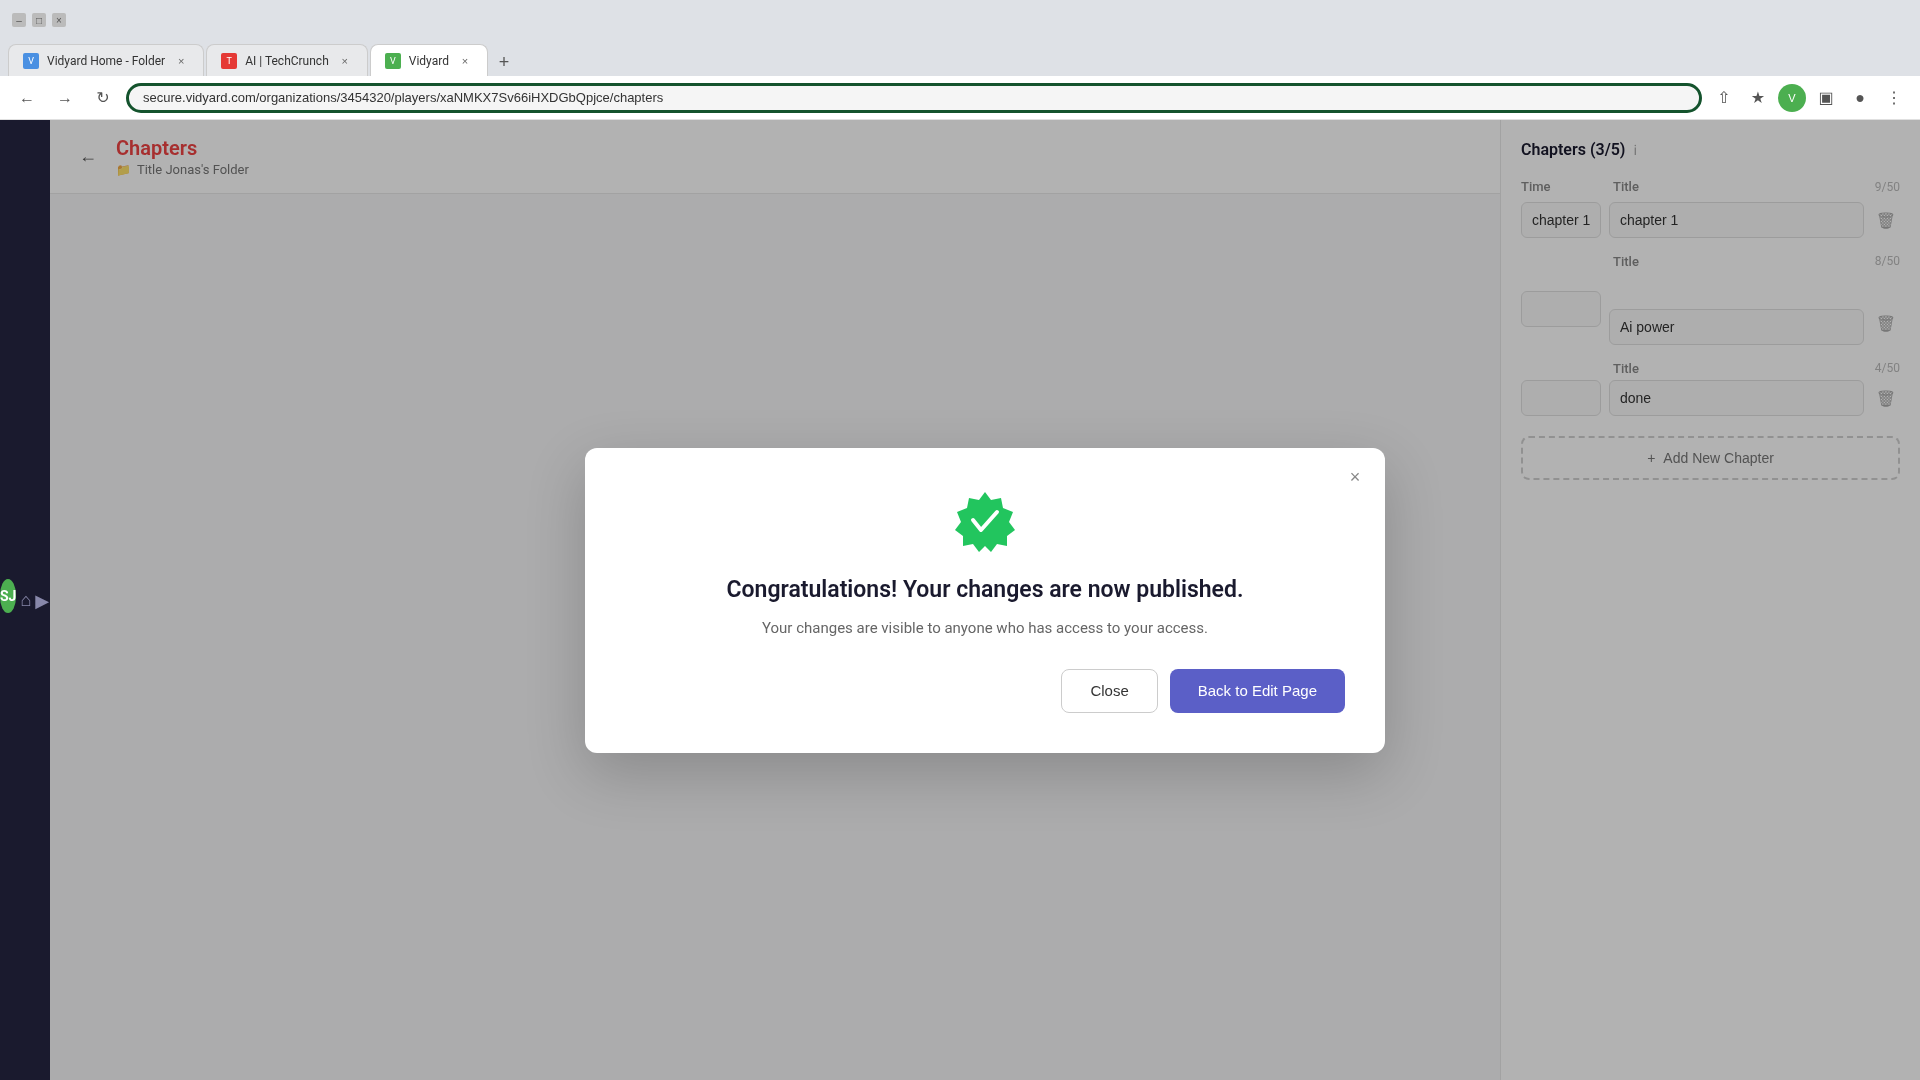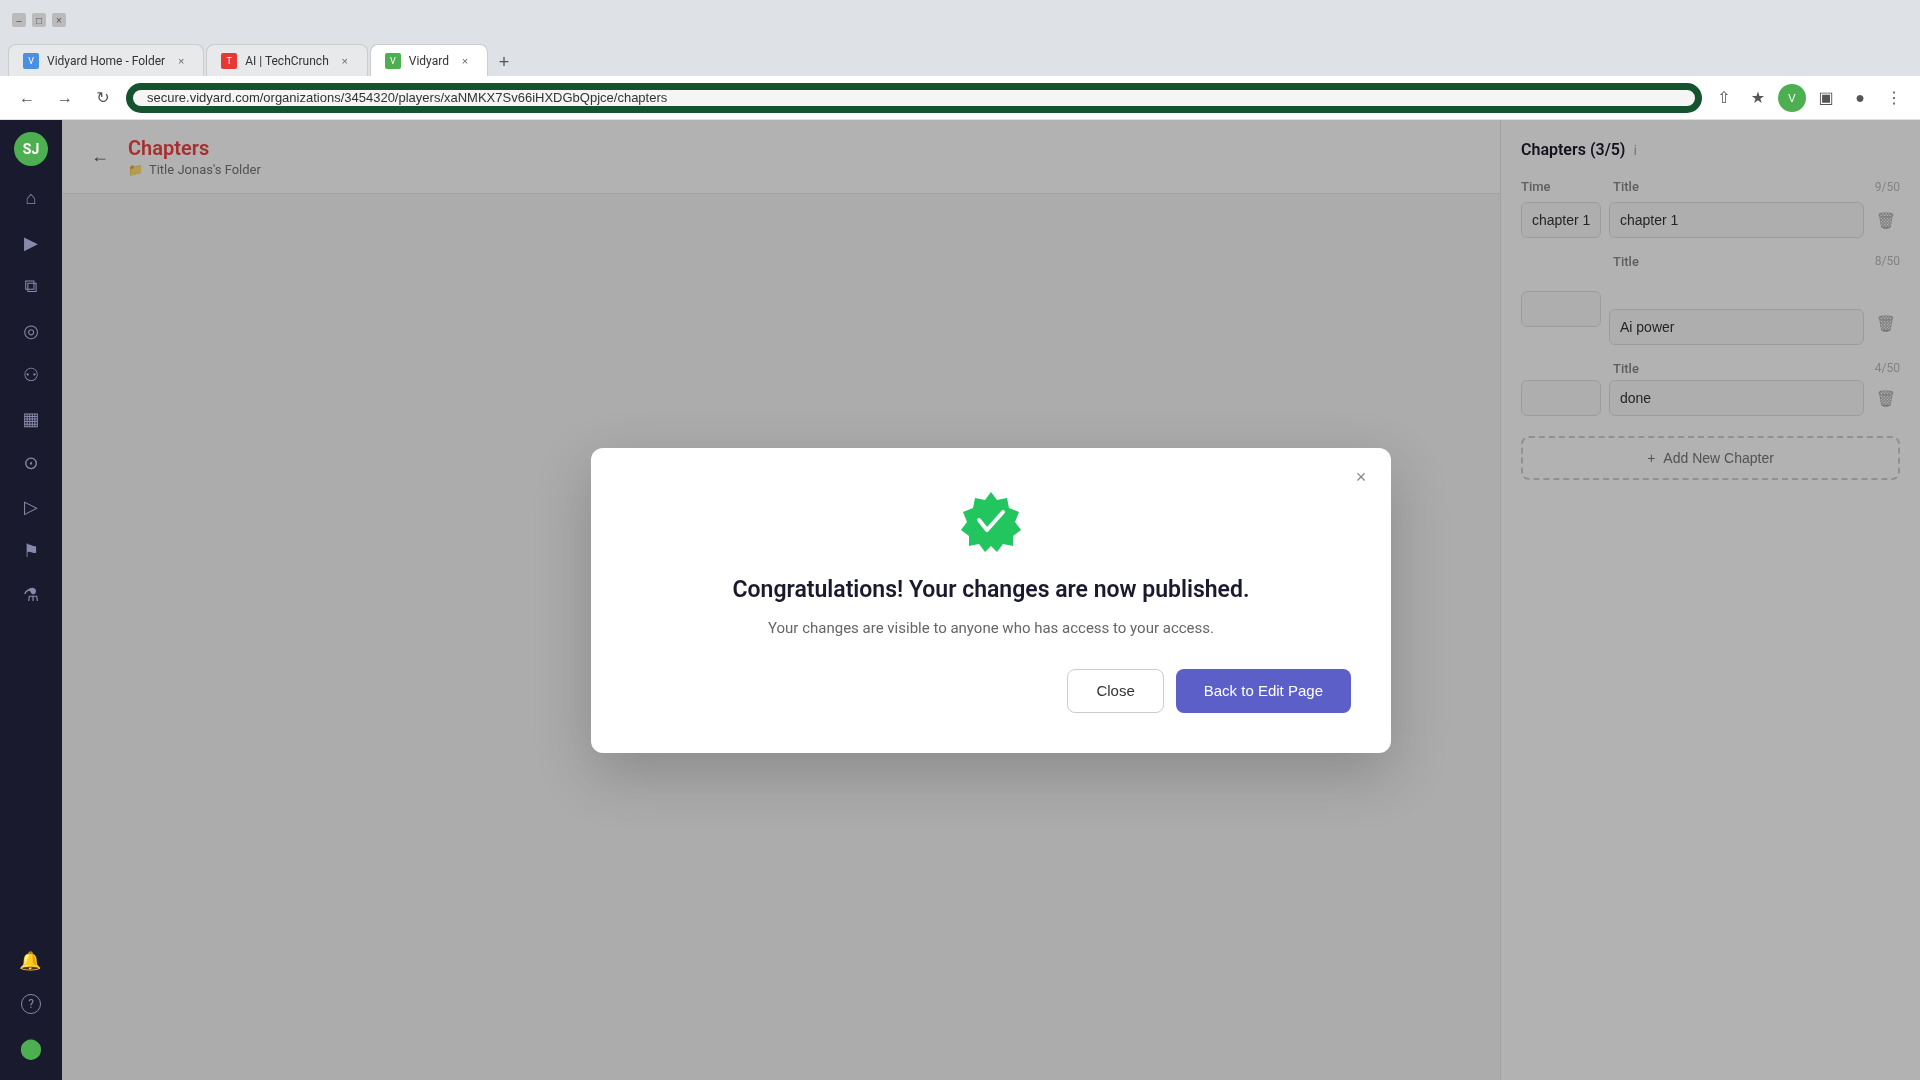--- a/index.html
+++ b/index.html
@@ -99,21 +99,21 @@
     .nav-btn {
       width: 30px; height: 30px;
       border: none; background: transparent;
       cursor: pointer; border-radius: 50%;
       display: flex; align-items: center; justify-content: center;
       color: #555; font-size: 16px;
     }
     .address-bar {
       flex: 1;
       height: 30px;
-      border: 7px solid #14532d;
+      border: 3px solid #14532d;
       border-radius: 15px;
       padding: 0 14px;
       font-size: 13px;
       color: #333;
       background: #f5f5f5;
       outline: none;
     }
     .nav-icons {
       display: flex; gap: 6px;
     }
@@ -127,24 +127,24 @@
 
     
     .app-layout {
       display: flex;
       flex: 1;
       overflow: hidden;
     }
 
     
     .sidebar {
-      width: 62px;
+      width: 50px;
       background: #1a1a2e;
       display: flex;
-      flex-direction: column;
+      flex-direction: row;
       align-items: center;
       padding: 12px 0;
       gap: 4px;
       flex-shrink: 0;
     }
     .sidebar-avatar {
       width: 34px; height: 34px;
       border-radius: 50%;
       background: #4CAF50;
       display: flex; align-items: center; justify-content: center;

